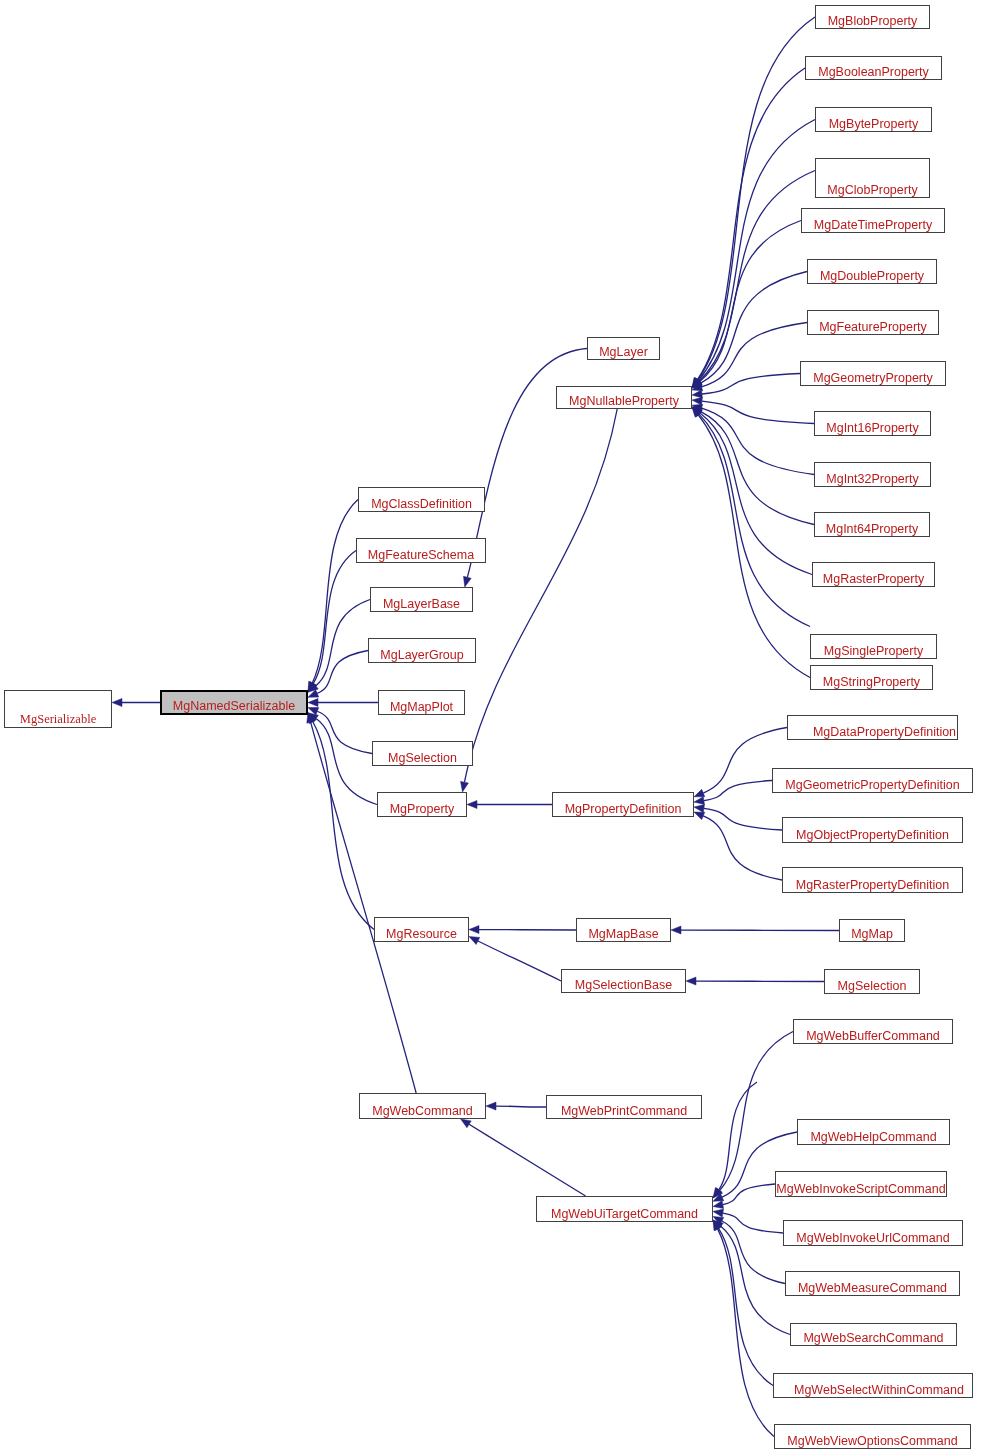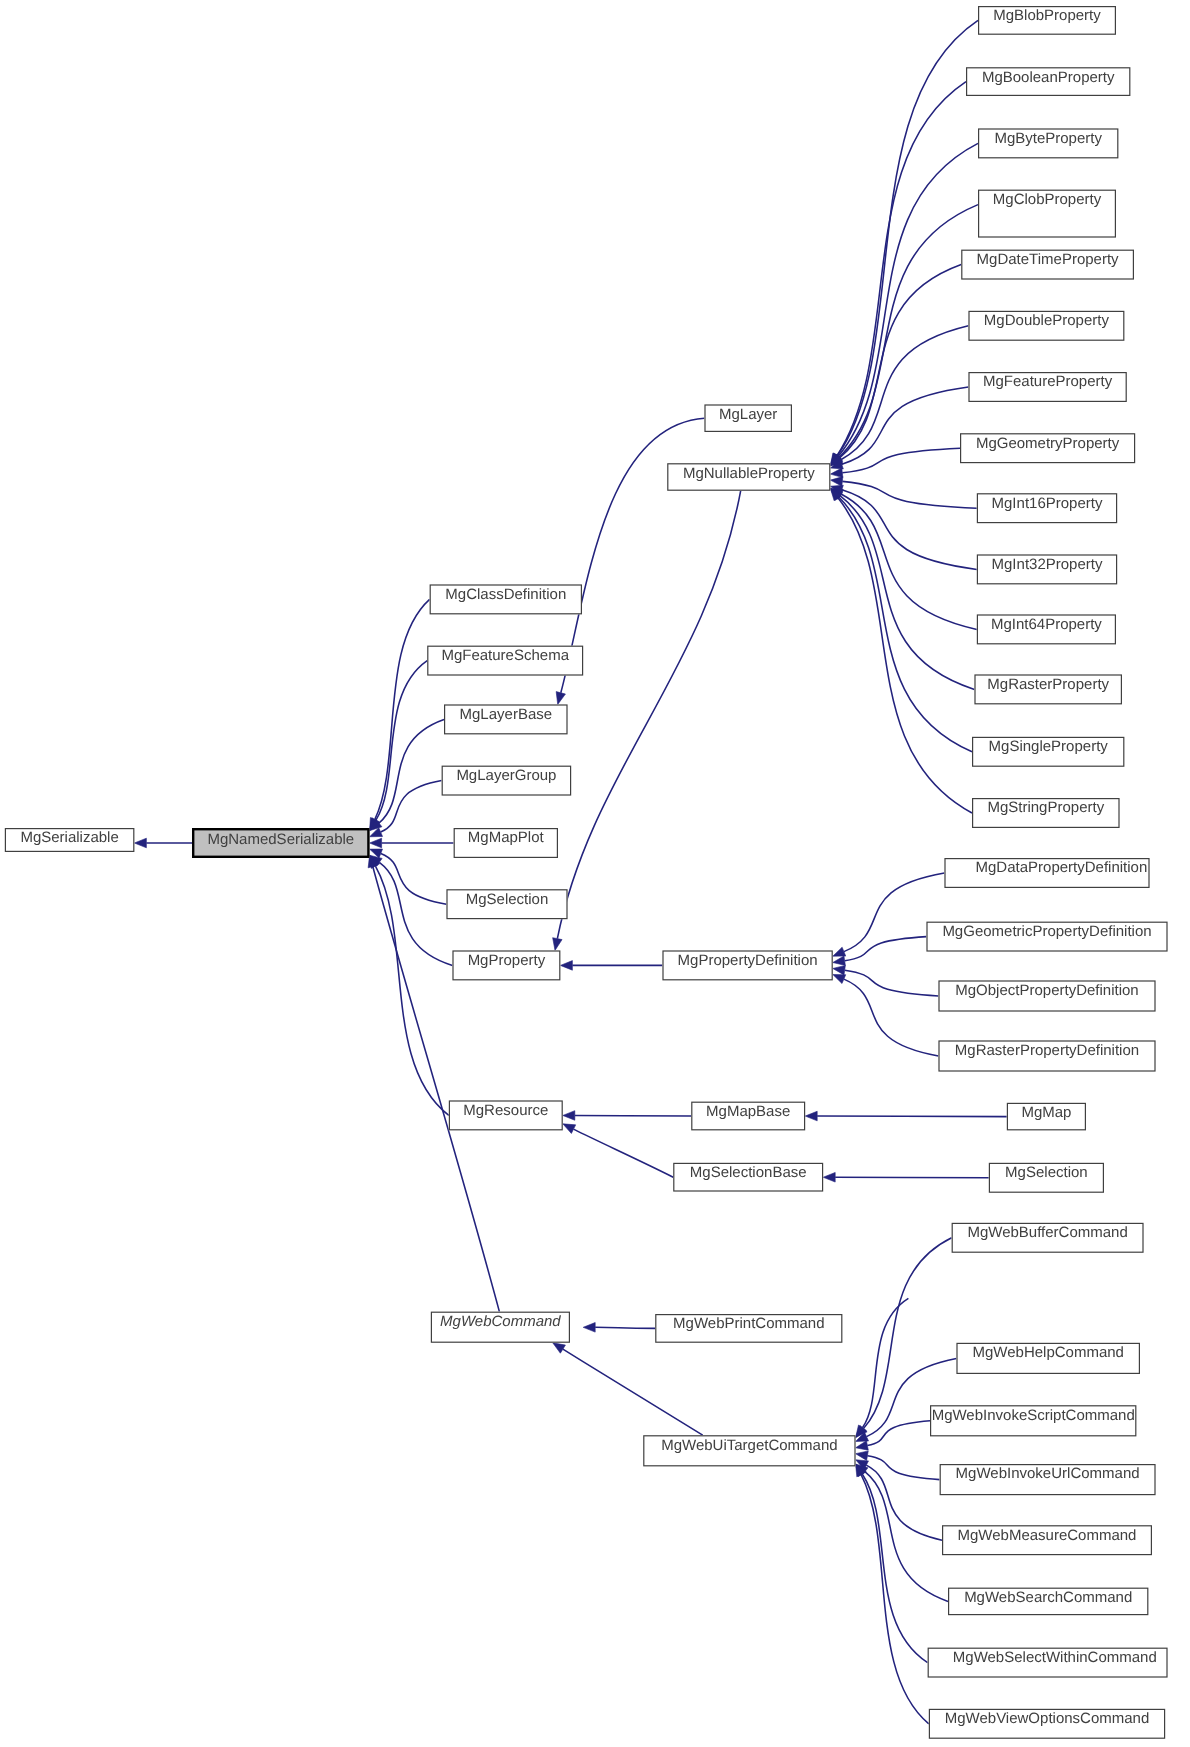--- a/index.html
+++ b/index.html
@@ -24,26 +24,26 @@
   }
   .arrow {
     fill: var(--edge, #23237d);
     stroke: var(--edge, #23237d);
     stroke-width: 0.5;
   }
   #nodes { position: absolute; left: 0; top: 0; width: 100%; height: 100%; }
   .node {
     position: absolute;
     display: flex;
-    align-items: flex-start;
+    align-items: flex-end;
     justify-content: center;
     background: var(--nodefill, #ffffff);
     border: 1.5px solid var(--nodeborder, #404040);
     font-size: 12.5px;
-    color: #404040;
+    color: #b91c1c;
     white-space: nowrap;
     cursor: pointer;
   }
   .node.highlight {
     background: var(--hifill, #c0c0c0);
     border: 2px solid #000000;
   }
 </style>
 </head>
 <body>
@@ -137,21 +137,21 @@
       <path d="M 785 1283.5 C 723.8 1270.09, 752.6 1236.565, 721.9157237474765 1220.9787824035477" class="edge"></path>
       <polygon points="713,1216.45 723.7272367088956,1217.4124929045572 720.1042107860574,1224.5450719025382" class="arrow"></polygon>
       <path d="M 790 1334.5 C 724.55 1311.6, 755.35 1254.35, 720.7664662586617 1226.2993651944516" class="edge"></path>
       <polygon points="713,1220 723.2862123364424,1223.1927786909869 718.246720180881,1229.4059516979164" class="arrow"></polygon>
       <path d="M 773 1385.5 C 722 1352.4, 746 1269.65, 718.5353838663199 1228.328236635236" class="edge"></path>
       <polygon points="713,1220 721.8666785204142,1226.114083088708 715.2040892122255,1230.542390181764" class="arrow"></polygon>
       <path d="M 774 1436.5 C 722.15 1393.2, 746.55 1284.95, 717.5893907212728 1228.8846774171882" class="edge"></path>
       <polygon points="713,1220 721.1432616881482,1227.048921128679 714.0355197543975,1230.7204337056974" class="arrow"></polygon>
     </svg>
   <div id="nodes">
-      <div class="node" style="left: 4px; top: 690px; width: 108px; height: 20px;">
+      <div class="node" style="left: 4px; top: 690px; width: 108px; height: 38px; font-family: Liberation Serif, serif;">
         <span>MgSerializable</span>
       </div>
       <div class="node highlight" style="left: 160px; top: 690px; width: 148px; height: 25px;">
         <span>MgNamedSerializable</span>
       </div>
       <div class="node" style="left: 358px; top: 487px; width: 127px; height: 25px;">
         <span>MgClassDefinition</span>
       </div>
       <div class="node" style="left: 356px; top: 538px; width: 130px; height: 25px;">
         <span>MgFeatureSchema</span>
@@ -167,21 +167,21 @@
       </div>
       <div class="node" style="left: 372px; top: 741px; width: 101px; height: 25px;">
         <span>MgSelection</span>
       </div>
       <div class="node" style="left: 377px; top: 792px; width: 90px; height: 25px;">
         <span>MgProperty</span>
       </div>
       <div class="node" style="left: 374px; top: 917px; width: 95px; height: 25px;">
         <span>MgResource</span>
       </div>
-      <div class="node" style="left: 359px; top: 1093px; width: 116px; height: 26px; font-style: italic;">
+      <div class="node" style="left: 359px; top: 1093px; width: 127px; height: 26px;">
         <span>MgWebCommand</span>
       </div>
       <div class="node" style="left: 587px; top: 337px; width: 73px; height: 23px;">
         <span>MgLayer</span>
       </div>
       <div class="node" style="left: 556px; top: 386px; width: 136px; height: 23px;">
         <span>MgNullableProperty</span>
       </div>
       <div class="node" style="left: 552px; top: 792px; width: 142px; height: 25px;">
         <span>MgPropertyDefinition</span>
@@ -215,21 +215,21 @@
       </div>
       <div class="node" style="left: 814px; top: 462px; width: 117px; height: 25px;">
         <span>MgInt32Property</span>
       </div>
       <div class="node" style="left: 814px; top: 512px; width: 116px; height: 25px;">
         <span>MgInt64Property</span>
       </div>
       <div class="node" style="left: 812px; top: 562px; width: 123px; height: 25px;">
         <span>MgRasterProperty</span>
       </div>
-      <div class="node" style="left: 810px; top: 614px; width: 127px; height: 25px;">
+      <div class="node" style="left: 810px; top: 634px; width: 127px; height: 25px;">
         <span>MgSingleProperty</span>
       </div>
       <div class="node" style="left: 810px; top: 665px; width: 123px; height: 25px;">
         <span>MgStringProperty</span>
       </div>
       <div class="node" style="left: 787px; top: 715px; width: 171px; height: 25px; padding-left: 24px;">
         <span>MgDataPropertyDefinition</span>
       </div>
       <div class="node" style="left: 772px; top: 768px; width: 201px; height: 25px;">
         <span>MgGeometricPropertyDefinition</span>

